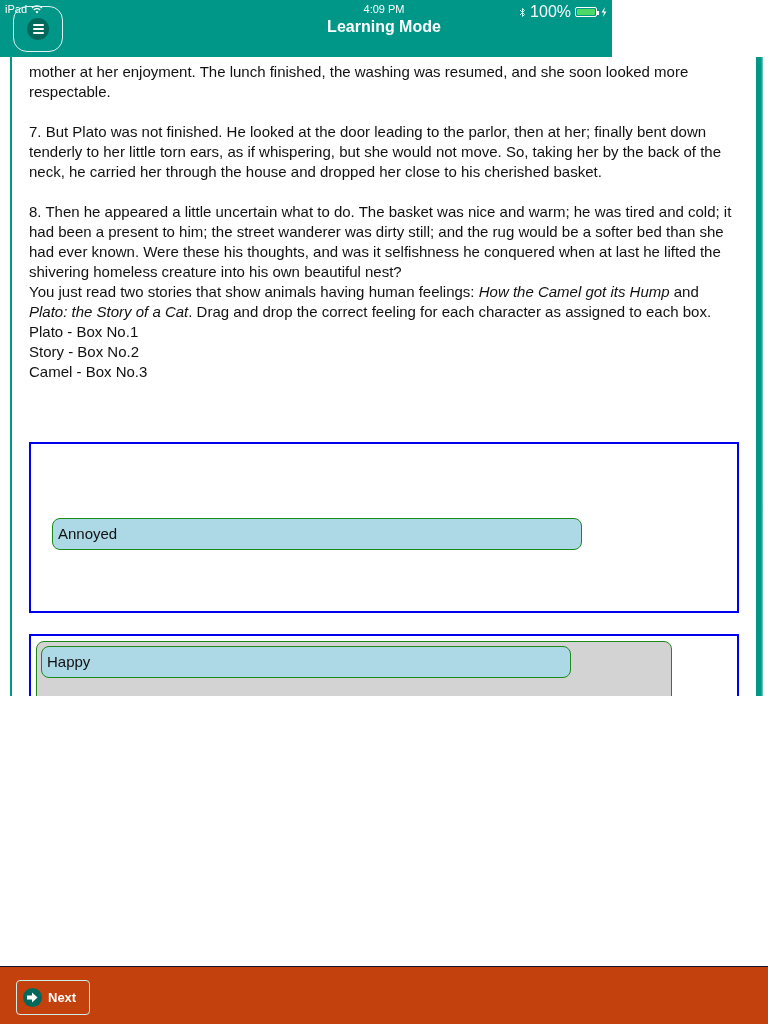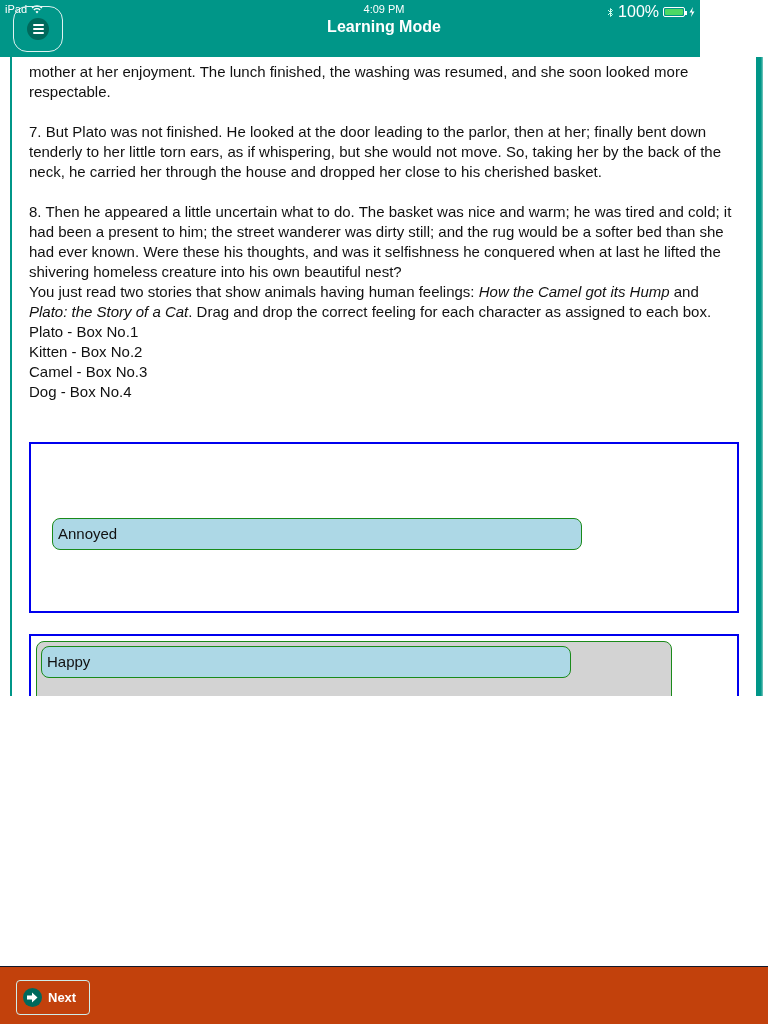--- a/index.html
+++ b/index.html
@@ -1,20 +1,20 @@
 <!DOCTYPE html>
 <html><head>
   <meta charset="utf-8">
   <style>
     * { box-sizing: border-box; margin: 0; padding: 0; }
     html, body { width: 768px; height: 1024px; overflow: hidden; background: #ffffff; font-family: "Liberation Sans", sans-serif; }
     #app { position: relative; width: 768px; height: 1024px; overflow: hidden; background: #fff; }
 
     
-    .header { position: absolute; left: 0; top: 0; width: 700px; height: 57px; background: #009688; z-index: 5; }
+    .header { position: absolute; left: 0; top: 0; width: 612px; height: 57px; background: #009688; z-index: 5; }
     .status-carrier { position: absolute; left: 5px; top: 3px; color: #fff; font-size: 11px; display: flex; align-items: center; gap: 4px; }
     .status-time { position: absolute; left: 0; width: 768px; top: 3px; text-align: center; color: #fff; font-size: 11px; }
     .status-right { position: absolute; right: 5px; top: 3px; color: #fff; font-size: 16px; display: flex; align-items: center; gap: 4px; }
     .battery { width: 22px; height: 10px; border: 1px solid #fff; border-radius: 2px; position: relative; padding: 1px; }
     .battery-fill { width: 100%; height: 100%; background: #4cd964; border-radius: 1px; }
     .battery-tip { position: absolute; right: -3px; top: 3px; width: 2px; height: 4px; background: #fff; }
     .title { position: absolute; left: 0; width: 768px; top: 18px; text-align: center; color: #fff; font-size: 16px; font-weight: bold; }
     .menu-btn { position: absolute; left: 13px; top: 6px; width: 50px; height: 46px; border: 1px solid #e0f2f1; border-radius: 14px; display: flex; align-items: center; justify-content: center; cursor: pointer; }
     .menu-circle { width: 22px; height: 22px; border-radius: 50%; background: #00695c; display: flex; flex-direction: column; align-items: center; justify-content: center; gap: 2px; }
     .menu-circle span { display: block; width: 11px; height: 2px; background: #fff; border-radius: 1px; }
@@ -93,23 +93,22 @@
         <span>respectable.</span>
       </p>
       <div class="gap"></div>
       <p>7. But Plato was not finished. He looked at the door leading to the parlor, then at her; finally bent down tenderly to her little torn ears, as if whispering, but she would not move. So, taking her by the back of the neck, he carried her through the house and dropped her close to his cherished basket.</p>
       <div class="gap"></div>
       <p>8. Then he appeared a little uncertain what to do. The basket was nice and warm; he was tired and cold; it had been a present to him; the street wanderer was dirty still; and the rug would be a softer bed than she had ever known. Were these his thoughts, and was it selfishness he conquered when at last he lifted the shivering homeless creature into his own beautiful nest?</p>
       <p>
         <span>You just read two stories that show animals having human feelings: </span><em>How the Camel got its Hump</em><span> and </span><em>Plato: the Story of a Cat</em><span>. Drag and drop the correct feeling for each character as assigned to each box.</span>
       </p>
       <p>Plato - Box No.1</p>
-      <p>Kitten - Box No.2</p>
+      <p>Story - Box No.2</p>
       <p>Camel - Box No.3</p>
-      <p>Dog - Box No.4</p>
     </div>
 
     <div class="dropzone-top">
       <div class="chip">Annoyed</div>
     </div>
 
     <div class="dropzone-bottom">
       <div class="slot" style="top:5px;">
         <div class="chip">Happy</div>
       </div>

